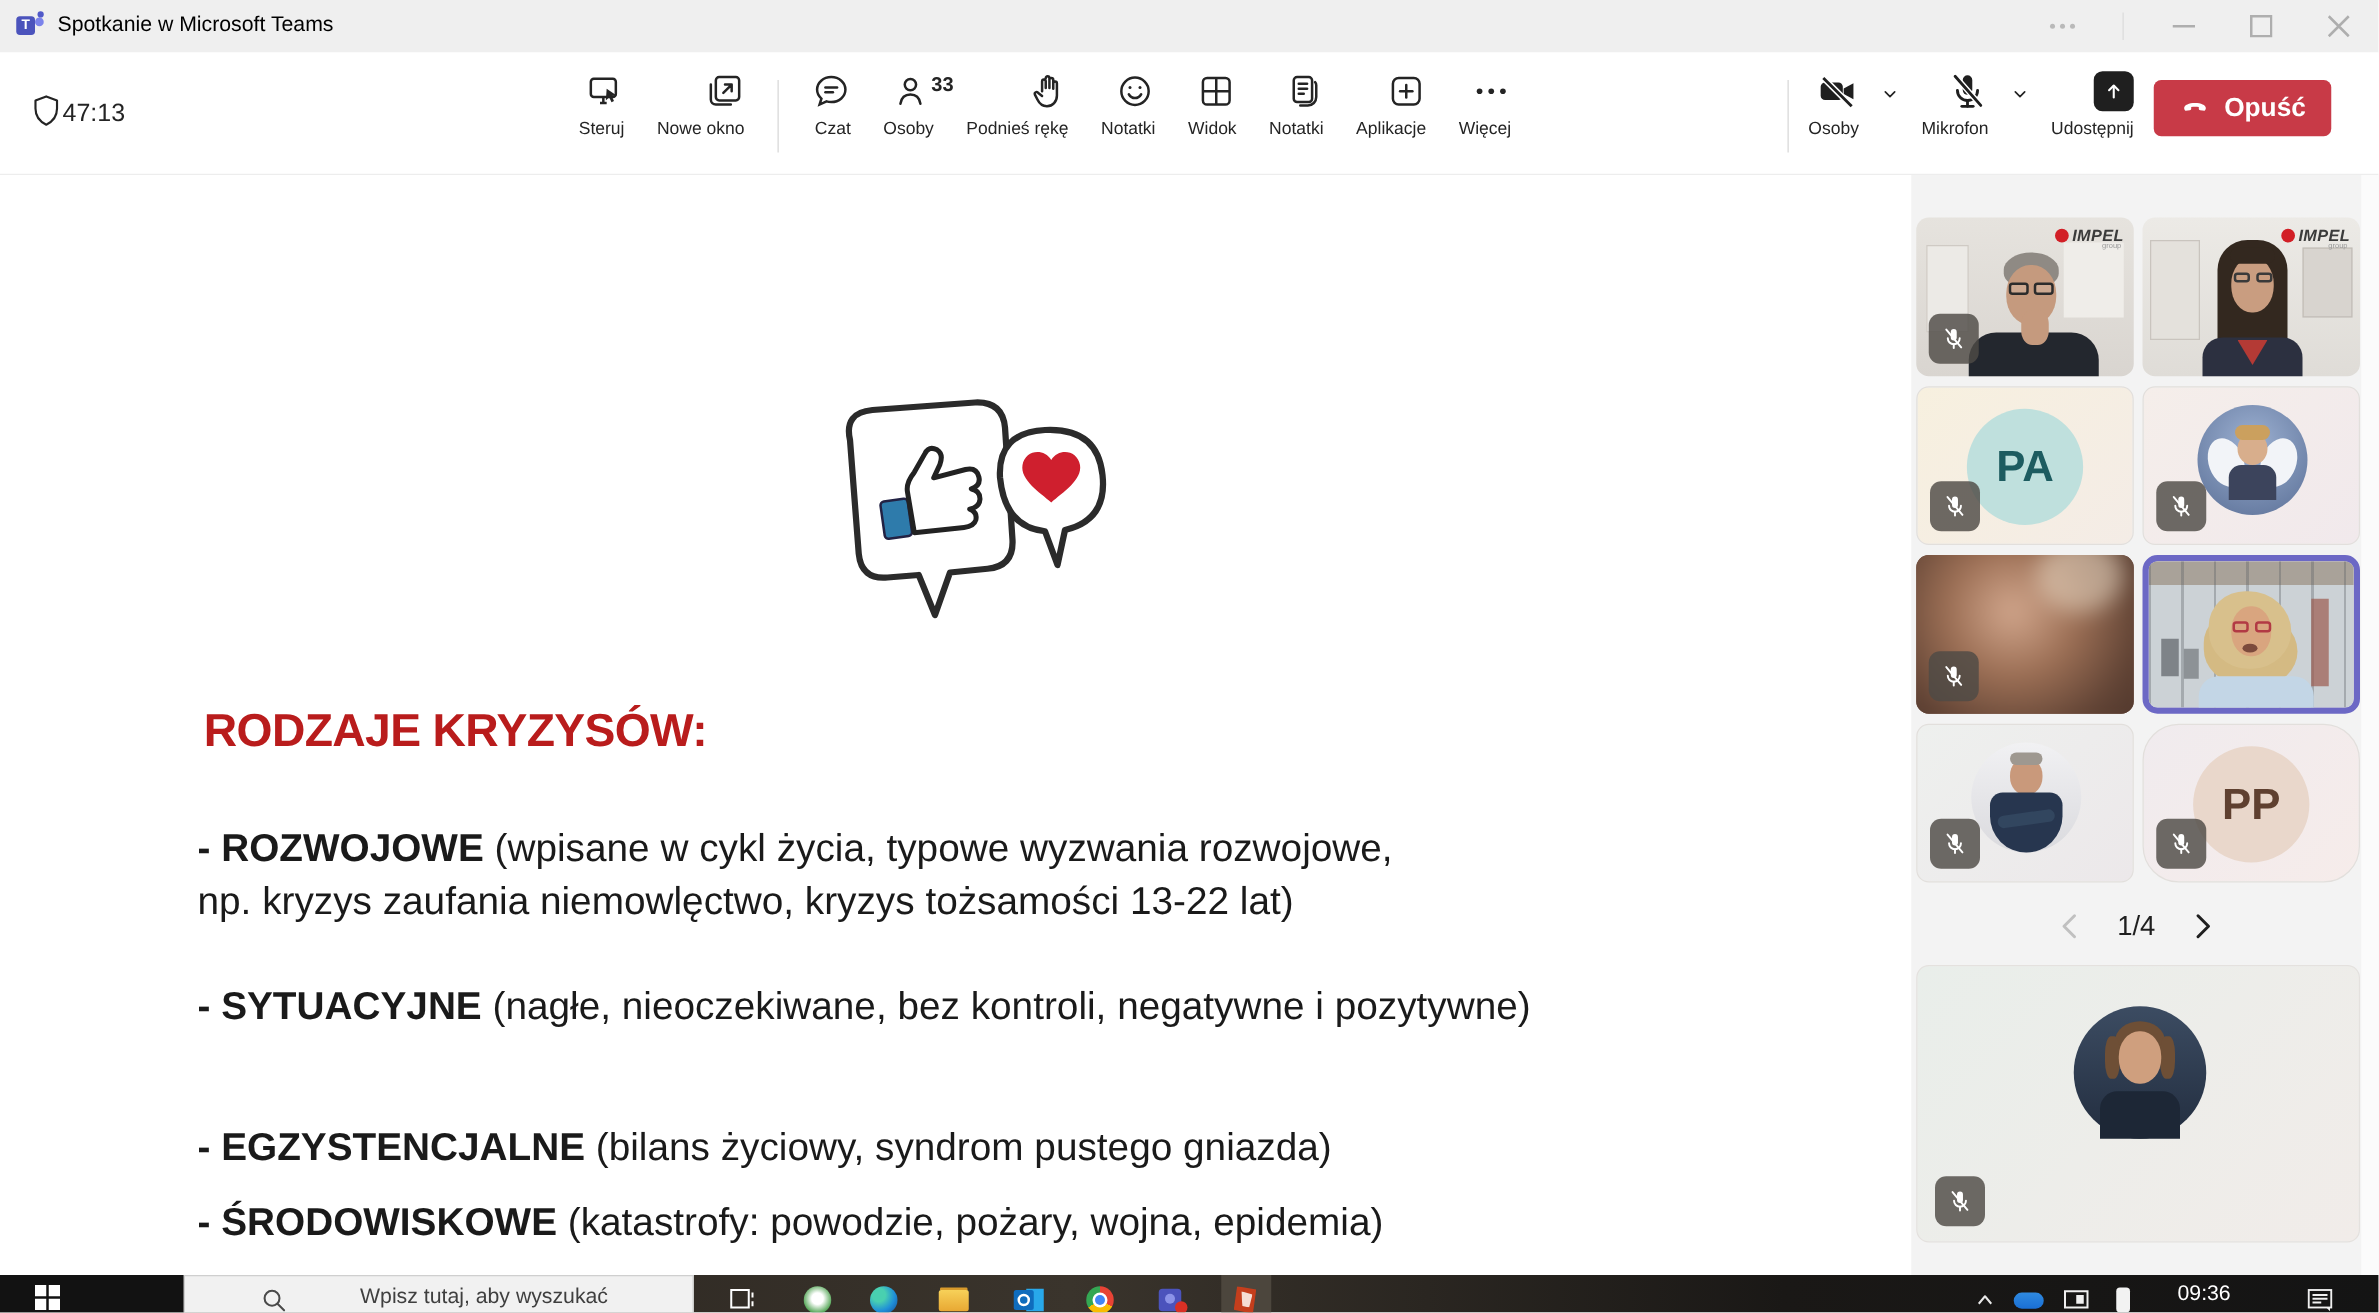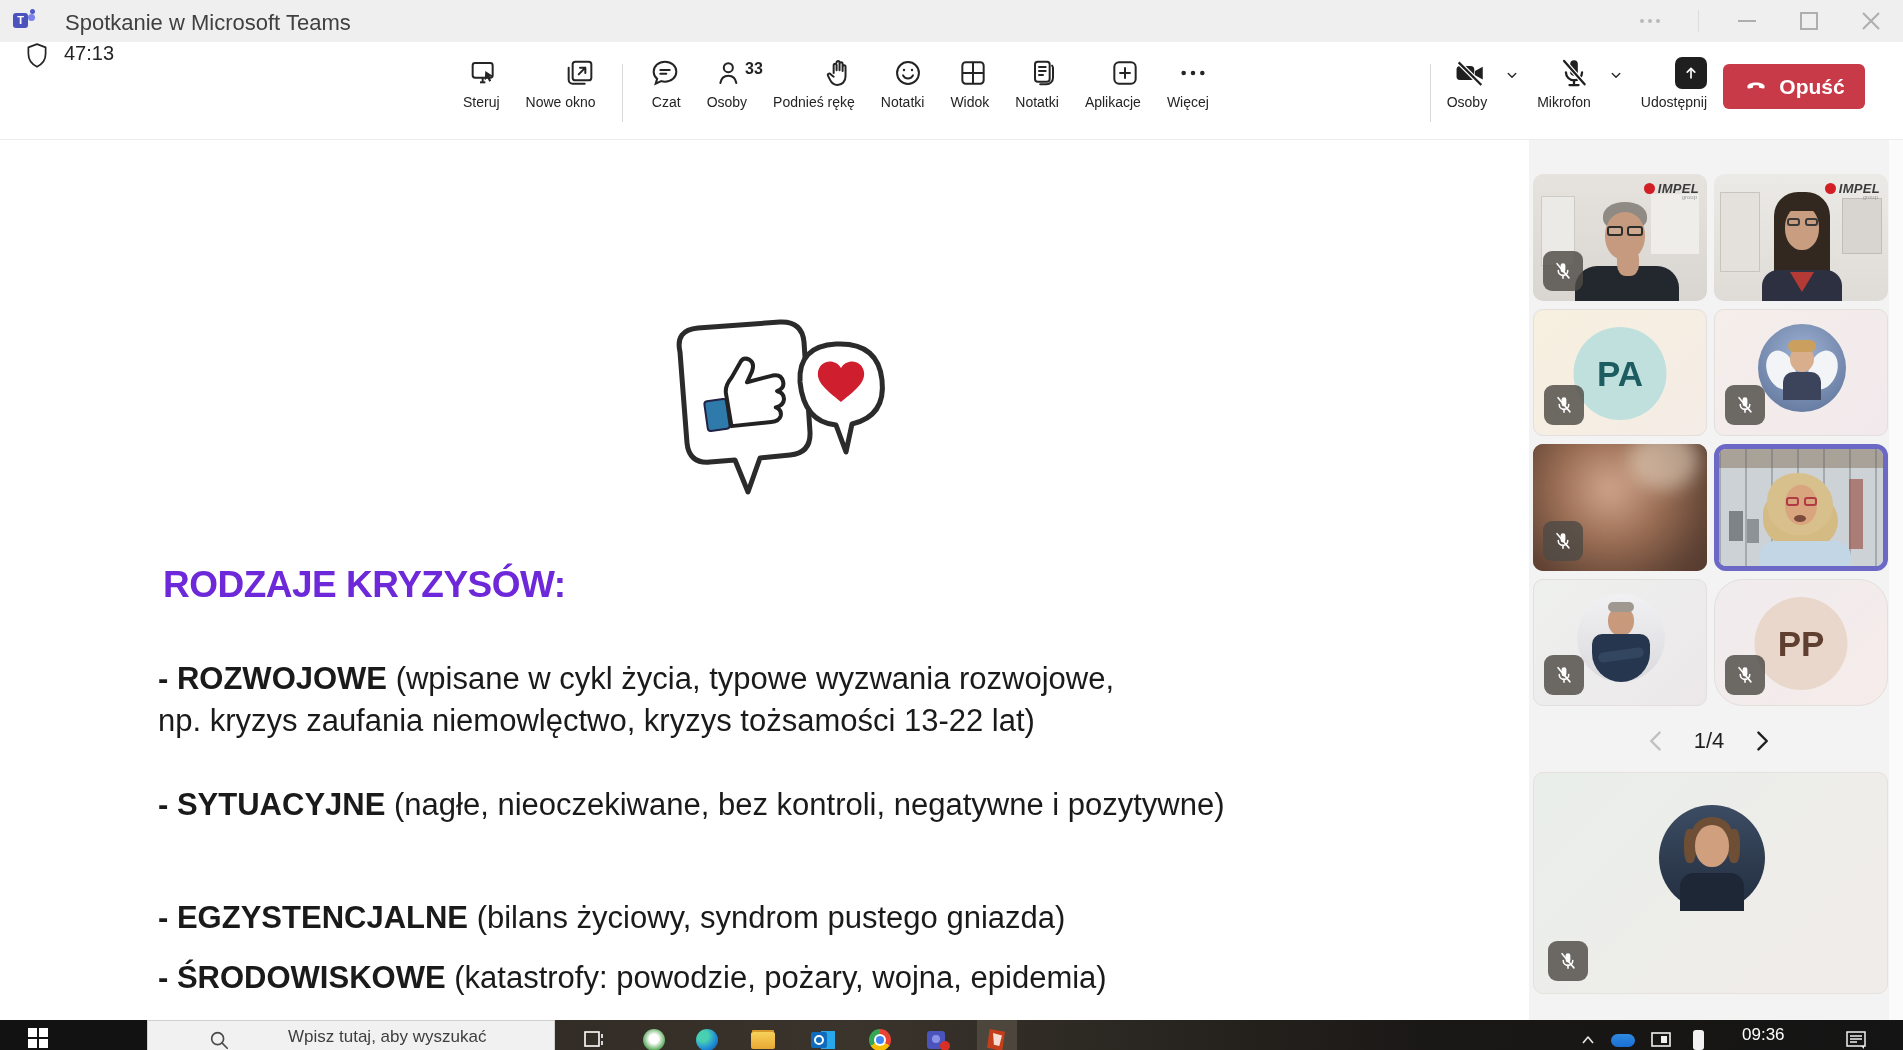--- a/index.html
+++ b/index.html
@@ -6,45 +6,45 @@
   html,body { width:1903px; height:1050px; overflow:hidden; background:#fff;
     font-family:"Liberation Sans", sans-serif; }
   #screen { position:relative; width:1903px; height:1050px; overflow:hidden; background:#fff; }
 
   
   .titlebar { position:absolute; left:0; top:0; width:1903px; height:42px; background:#efefef; }
   .teams-logo { position:absolute; left:13px; top:9px; width:24px; height:24px; }
   .teams-logo .sq { position:absolute; left:0; top:4px; width:15px; height:15px; background:#4b53bc; border-radius:3px; color:#fff; font-size:11px; font-weight:bold; text-align:center; line-height:15px; }
   .teams-logo .c1 { position:absolute; left:15px; top:5px; width:7px; height:7px; border-radius:50%; background:#7b83eb; }
   .teams-logo .c2 { position:absolute; left:17px; top:0;  width:5px; height:5px; border-radius:50%; background:#5059c9; }
-  .win-title { position:absolute; left:46px; top:10px; font-size:22px; color:#404040;margin-left:19px; }
+  .win-title { position:absolute; left:46px; top:10px; font-size:17px; color:#000000; }
   .win-ctrls { position:absolute; right:18px; top:0; height:42px; display:flex; align-items:center; gap:34px; color:#b9b9b9; }
   .win-ctrls .vline { width:1px; height:22px; background:#dcdcdc; }
   .wbtn { width:28px; height:28px; display:flex; align-items:center; justify-content:center; cursor:default; }
 
   
   .toolbar { position:absolute; left:0; top:42px; width:1903px; height:98px; background:#fff; border-bottom:1px solid #ededed; }
-  .tb-left { position:absolute; left:24px; top:0; height:98px; display:flex; gap:14px; }
+  .tb-left { position:absolute; left:24px; top:0; height:98px; display:flex; align-items:center; }
   .timer { font-size:20px; color:#242424; }
   .tb-center { position:absolute; left:463px; top:0; height:98px; display:flex; align-items:flex-start; gap:26px; padding-top:14px; }
   .tbtn { display:flex; flex-direction:column; align-items:flex-end; gap:4px; background:none; border:none; cursor:pointer; color:#242424; }
   .ticon { height:34px; display:flex; align-items:center; justify-content:center; position:relative; }
   .tlabel { font-size:14px; color:#242424; white-space:nowrap; }
   .badge33 { position:absolute; left:30px; top:4px; font-size:16px; font-weight:bold; color:#242424; }
   .vdiv { width:1px; height:58px; background:#d8d8d8; margin-top:8px; }
   .tb-right { position:absolute; right:38px; top:0; height:98px; display:flex; align-items:flex-start; gap:16px; padding-top:14px; }
   .chev { margin-top:10px; background:none; border:none; cursor:pointer; color:#242424; }
   .share-sq { width:32px; height:32px; background:#1f1f1f; border-radius:7px; display:flex; align-items:center; justify-content:center; }
   .leave-btn { margin-top:8px; height:45px; min-width:142px; border:none; border-radius:6px; background:#c83a47; color:#fff;
     display:flex; align-items:center; justify-content:center; gap:10px; font-size:21px; font-weight:bold; cursor:pointer; padding:0 20px; }
 
   
   .slide { position:absolute; left:0; top:140px; width:1529px; height:880px; background:#fff; overflow:hidden; }
   .bubbles { position:absolute; left:640px; top:172px; }
-  .slide-heading { position:absolute; left:163px; top:424px; font-size:37px; font-weight:bold; color:#6d28d9; letter-spacing:-0.5px; }
+  .slide-heading { position:absolute; left:163px; top:424px; font-size:37px; font-weight:bold; color:#b91c1c; letter-spacing:-0.5px; }
   .slide-par { position:absolute; left:158px; font-size:31px; color:#1a1a1a; line-height:42px; white-space:nowrap; }
   .slide-par .b { font-weight:bold; }
   .p1 { top:518px; } .p2 { top:644px; } .p3 { top:730px;margin-top:27px; } .p4 { top:817px; }
 
   
   .sidebar { position:absolute; left:1529px; top:140px; width:374px; height:880px; background:#f3f3f3; }
   .sidebar .edge { position:absolute; right:0; top:0; width:14px; height:880px; background:#fbfbfb; }
   .tile { position:absolute; width:174px; height:127px; border-radius:10px; overflow:hidden; background:#e8e6e2; }
   .tile.avatar-tile { border:1px solid #e2dfdc; }
   .tile.active { border:5px solid #6c68c5; border-radius:12px; }

